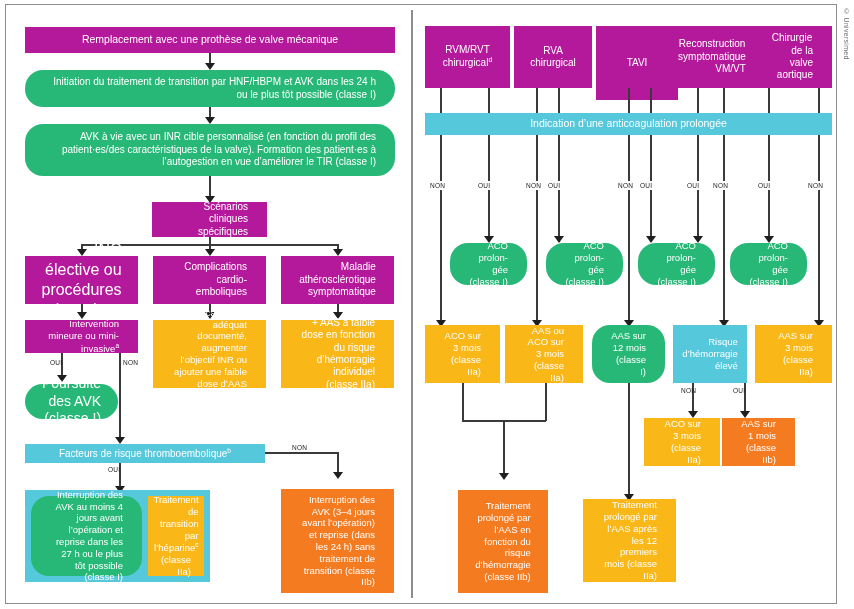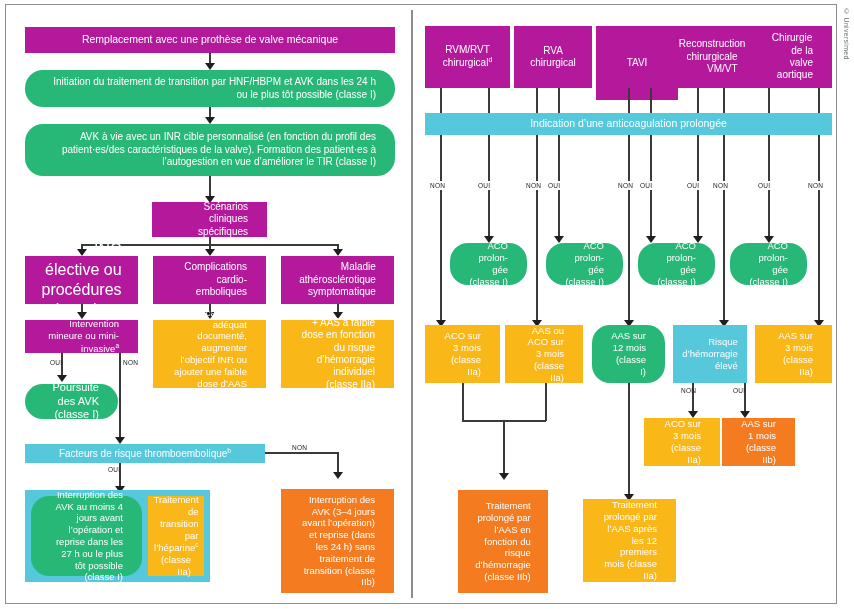--- a/index.html
+++ b/index.html
@@ -116,21 +116,21 @@
     <div class="node amber" style="left:281px; top:320px; width:113px; height:68px; font-size:10px;">+ AAS à faible dose en fonction du risque d’hémorragie individuel (classe IIa)</div>
 
     <div class="vline" style="left:61px; top:353px; height:24px;"></div>
     <div class="yn" style="left:50px; top:359px;">OUI</div>
     <div class="arrow" style="left:57px; top:375px;"></div>
 
     <div class="vline" style="left:119px; top:353px; height:86px;"></div>
     <div class="yn" style="left:123px; top:359px;">NON</div>
     <div class="arrow" style="left:115px; top:437px;"></div>
 
-    <div class="node green" style="left:25px; top:384px; width:93px; height:35px; font-size:11px;">Poursuite des AVK (classe I)</div>
+    <div class="node green" style="left:25px; top:384px; width:93px; height:35px; font-size:14px;">Poursuite des AVK (classe I)</div>
 
     <div class="node teal" style="left:25px; top:444px; width:240px; height:19px; font-size:10px;">
       <span>
         <span>Facteurs de risque thromboembolique</span><sup>b</sup>
       </span>
     </div>
 
     <div class="hline" style="left:265px; top:452px; width:72px;"></div>
     <div class="yn" style="left:290px; top:444px; background:#fff; padding:0 2px;">NON</div>
     <div class="vline" style="left:337px; top:452px; height:22px;"></div>
@@ -160,21 +160,21 @@
         <span>chirurgical</span><sup>d</sup>
       </span>
     </div>
     <div class="node magenta" style="left:514px; top:26px; width:78px; height:62px; font-size:10px; flex-direction:column;">
       <span>RVA</span>
       <span>chirurgical</span>
     </div>
     <div class="node magenta" style="left:596px; top:26px; width:82px; height:74px; font-size:10px;">TAVI</div>
     <div class="node magenta" style="left:671px; top:26px; width:82px; height:62px; font-size:10px; flex-direction:column;">
       <span>Reconstruction</span>
-      <span>chirurgicale VM/VT</span>
+      <span>symptomatique VM/VT</span>
     </div>
     <div class="node magenta" style="left:752px; top:26px; width:80px; height:62px; font-size:10px; flex-direction:column;">
       <span>Chirurgie</span>
       <span>de la valve aortique</span>
     </div>
 
     <div class="vline" style="left:440px; top:88px; height:26px;"></div>
     <div class="vline" style="left:488px; top:88px; height:26px;"></div>
     <div class="vline" style="left:536px; top:88px; height:26px;"></div>
     <div class="vline" style="left:558px; top:88px; height:26px;"></div>

